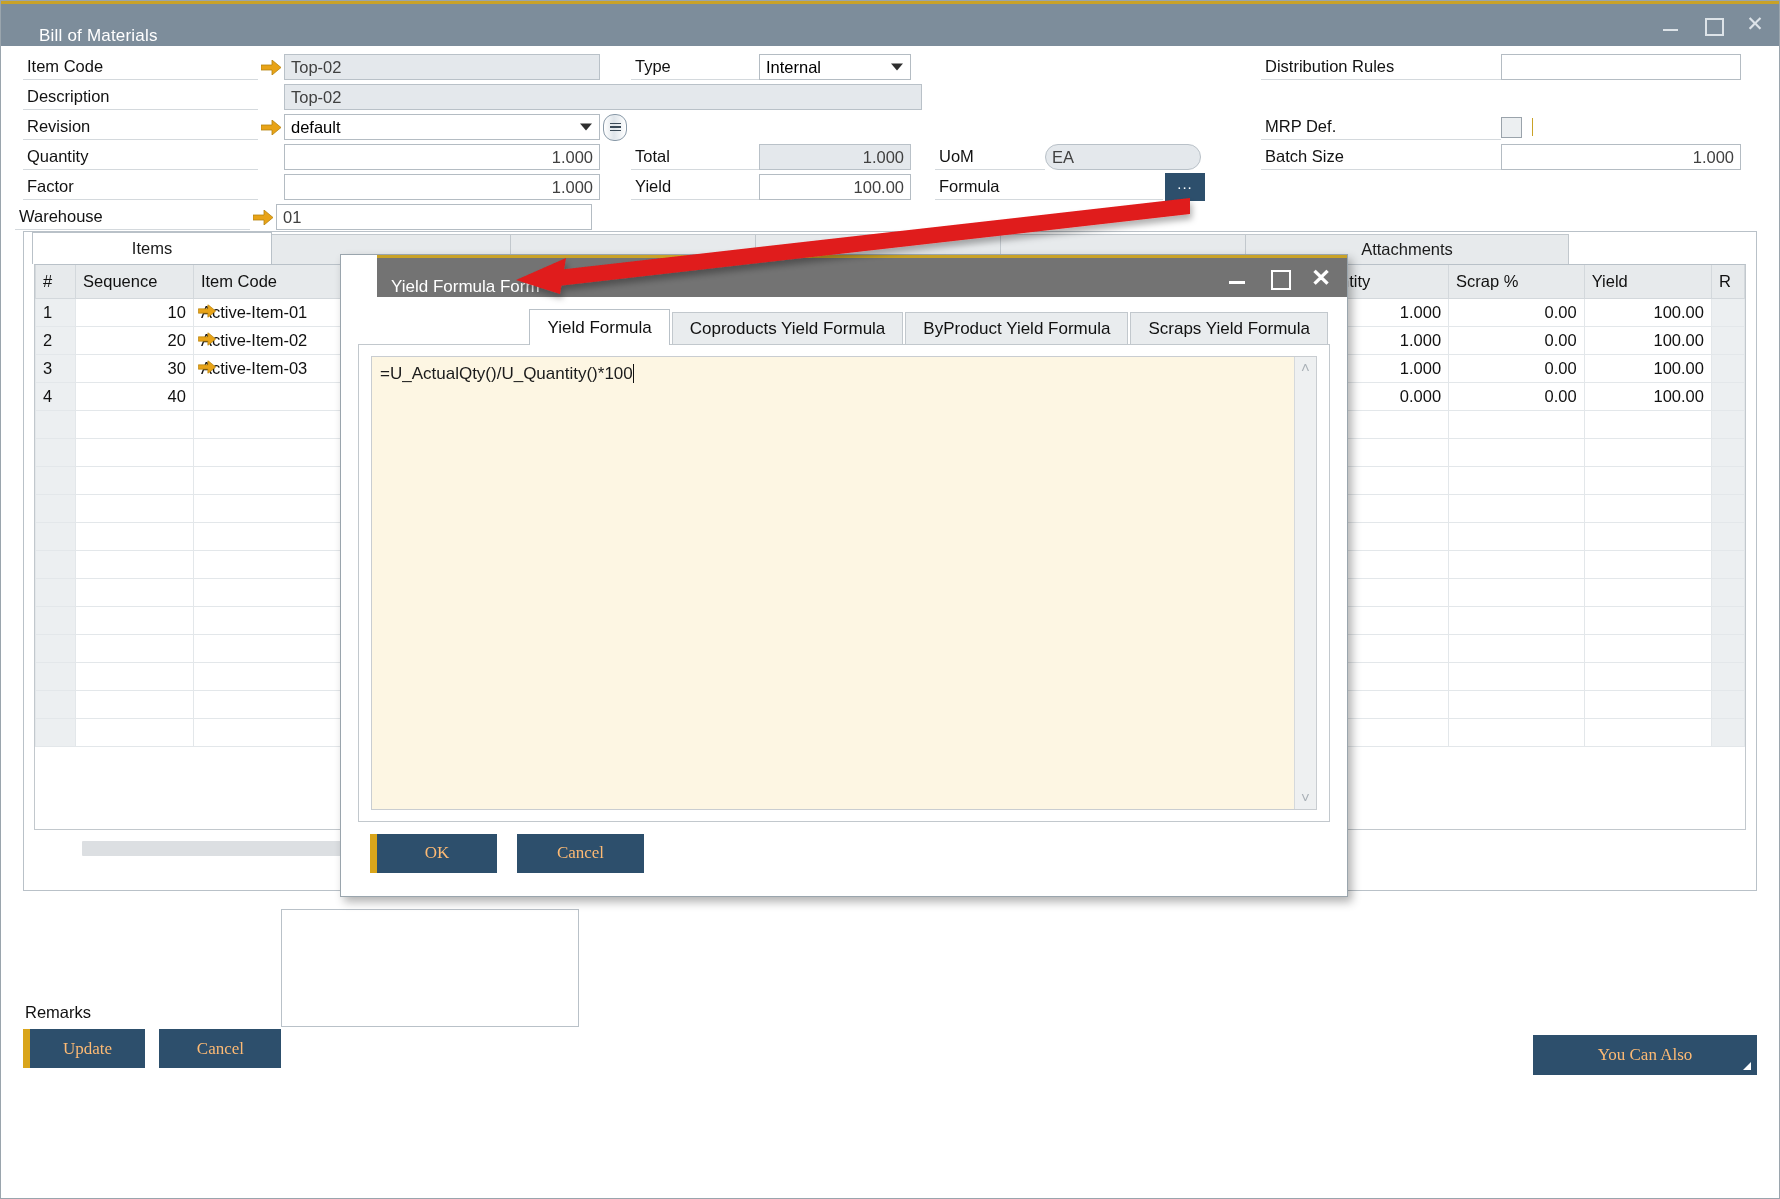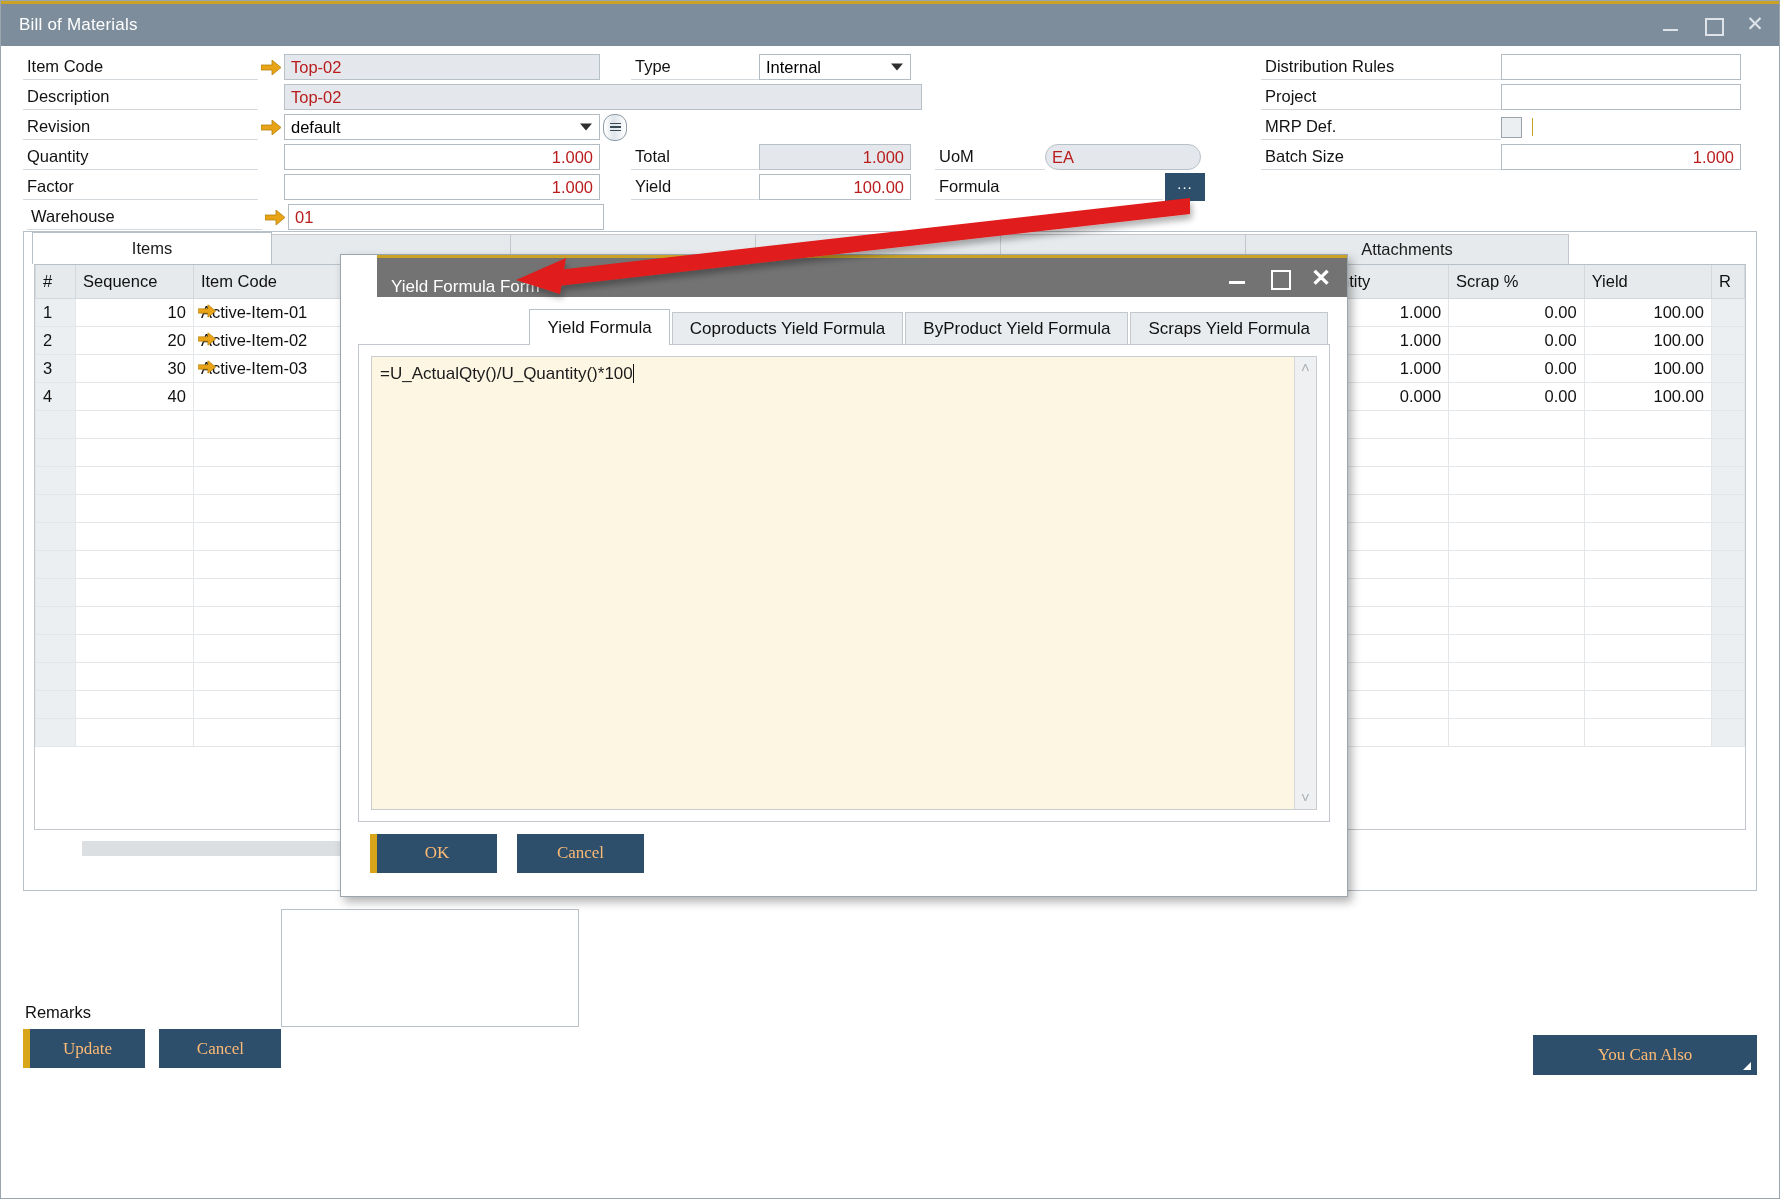--- a/index.html
+++ b/index.html
@@ -23,21 +23,22 @@
   }
 
   
   .titlebar {
     height: 45px;
     background: #7d8d9b;
     border-top: 3px solid #c9a227;
     position: relative;
     flex: none;
     display: flex;
-    align-items: center;
+    align-items: flex-end;
+    padding-left: 20px;
   }
   .titlebar .title-text {
     color: #ffffff;
     font-size: 17px;
     margin-left: 18px;
     letter-spacing: .2px;
   }
   .win-controls {
     position: absolute;
     right: 14px; top: 50%;
@@ -93,21 +94,21 @@
     display: flex; align-items: center; justify-content: center;
     flex: none;
   }
   .arrow-link svg { display: block; }
   .inp {
     height: 26px;
     border: 1px solid #b4bcc3;
     background: #ffffff;
     font-size: 16.5px;
     font-family: "Liberation Sans", sans-serif;
-    color: #b91c1c;
+    color: #404040;
     padding: 0 6px;
     display: flex; align-items: center;
   }
   .inp.ro { background: #e4e8ec; border-color: #b9c1c8; }
   .inp.num { justify-content: flex-end; }
   .sel {
     height: 26px;
     border: 1px solid #b4bcc3;
     background: #ffffff;
     font-size: 16.5px;
@@ -477,21 +478,21 @@
       <div class="arrow-link"></div>
       <div class="inp num" style="width:316px;">1.000</div>
     </div>
 
     <div class="fld-row" style="left:22px; top:128px;">
       <div class="fld-label" style="width:235px;">Factor</div>
       <div class="arrow-link"></div>
       <div class="inp num" style="width:316px;">1.000</div>
     </div>
 
-    <div class="fld-row" style="left:26px; top:158px;">
+    <div class="fld-row" style="left:14px; top:158px;">
       <div class="fld-label" style="width:235px;">Warehouse</div>
       <div class="arrow-link">
         <svg width="20" height="15" viewBox="0 0 20 15">
             <path d="M0 5h11V0l9 7.5L11 15v-5H0z" fill="#e8a317" stroke="#b5830f" stroke-width="0.8"></path>
           </svg>
       </div>
       <div class="inp" style="width:316px;">01</div>
     </div>
 
     <div class="fld-row" style="left:630px; top:8px;">
@@ -514,24 +515,20 @@
       <div class="fld-label" style="width:110px;">UoM</div>
       <div class="inp ro" style="width:156px;border-radius:13px;">EA</div>
     </div>
     <div class="fld-row" style="left:934px; top:128px;gap:40px;">
       <div class="fld-label" style="width:228px;">Formula</div>
       <div class="ellipsis-btn" style="margin-left:-38px;">...</div>
     </div>
 
     <div class="fld-row" style="left:1260px; top:8px;align-items:flex-end;">
       <div class="fld-label" style="width:240px;">Distribution Rules</div>
-      <div class="inp" style="width:240px;"></div>
-    </div>
-    <div class="fld-row" style="left:1260px; top:38px;">
-      <div class="fld-label" style="width:240px;">Project</div>
       <div class="inp" style="width:240px;"></div>
     </div>
     <div class="fld-row" style="left:1260px; top:68px;">
       <div class="fld-label" style="width:240px;">MRP Def.</div>
       <div class="chk"></div>
       <div class="cursor-bar"></div>
     </div>
     <div class="fld-row" style="left:1260px; top:98px;">
       <div class="fld-label" style="width:240px;">Batch Size</div>
       <div class="inp num" style="width:240px;">1.000</div>

